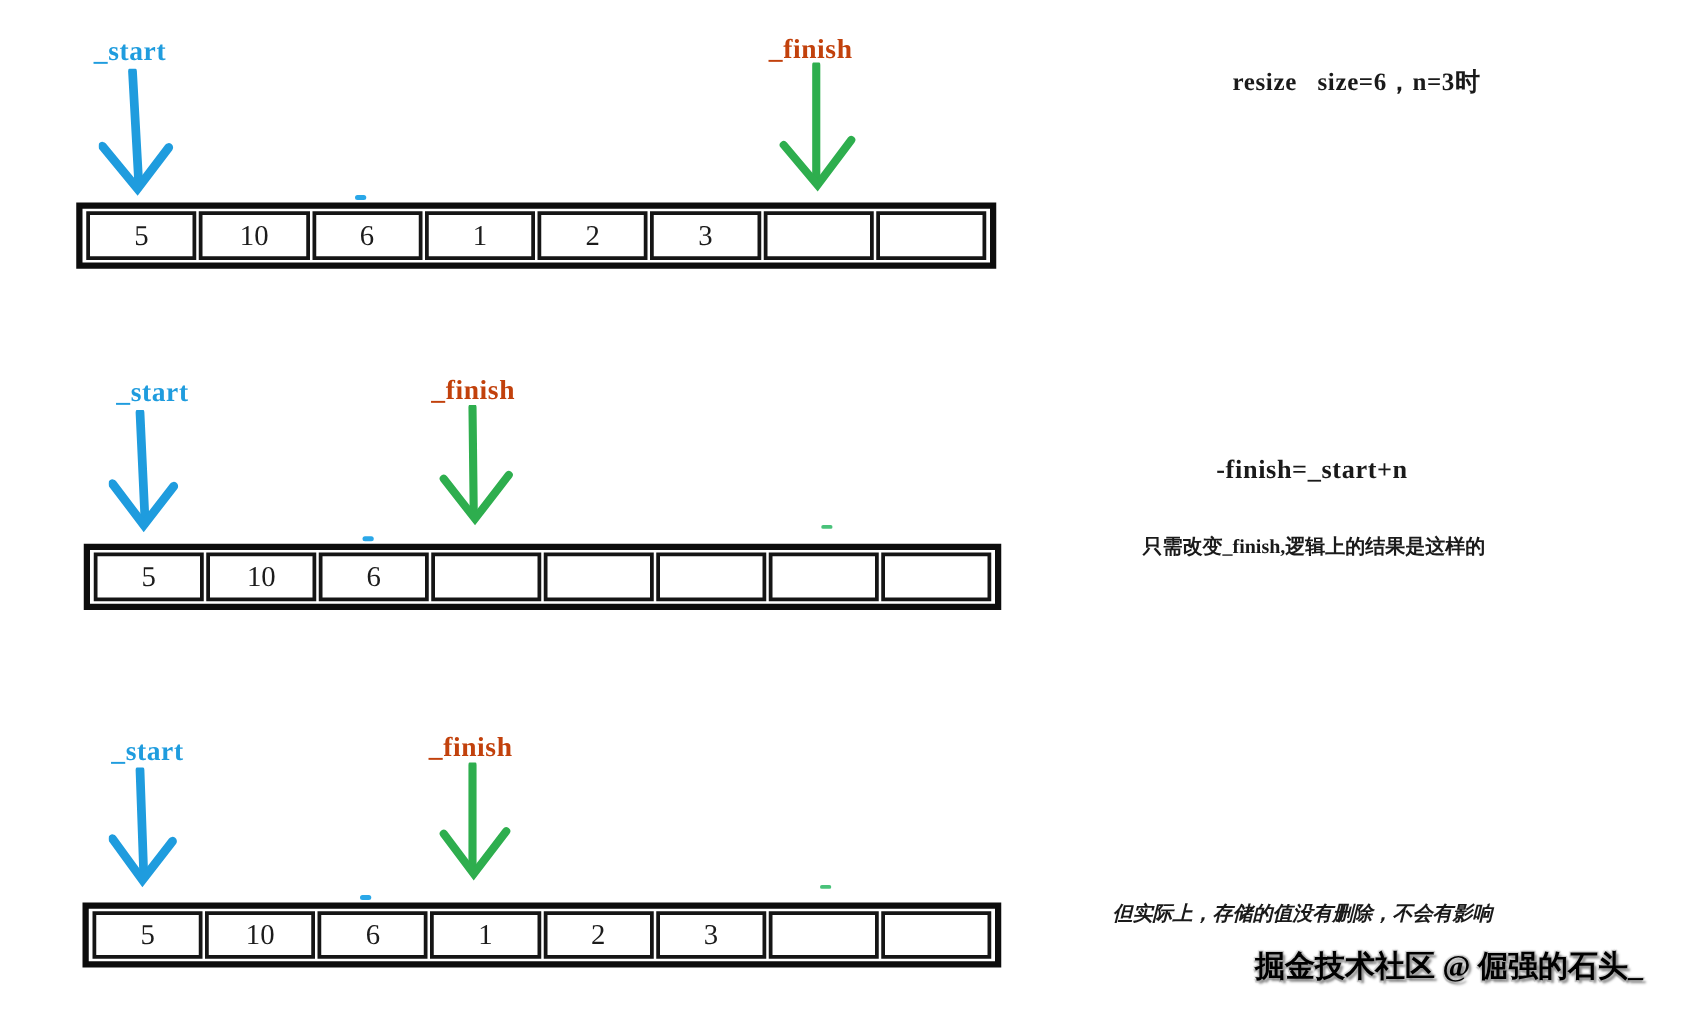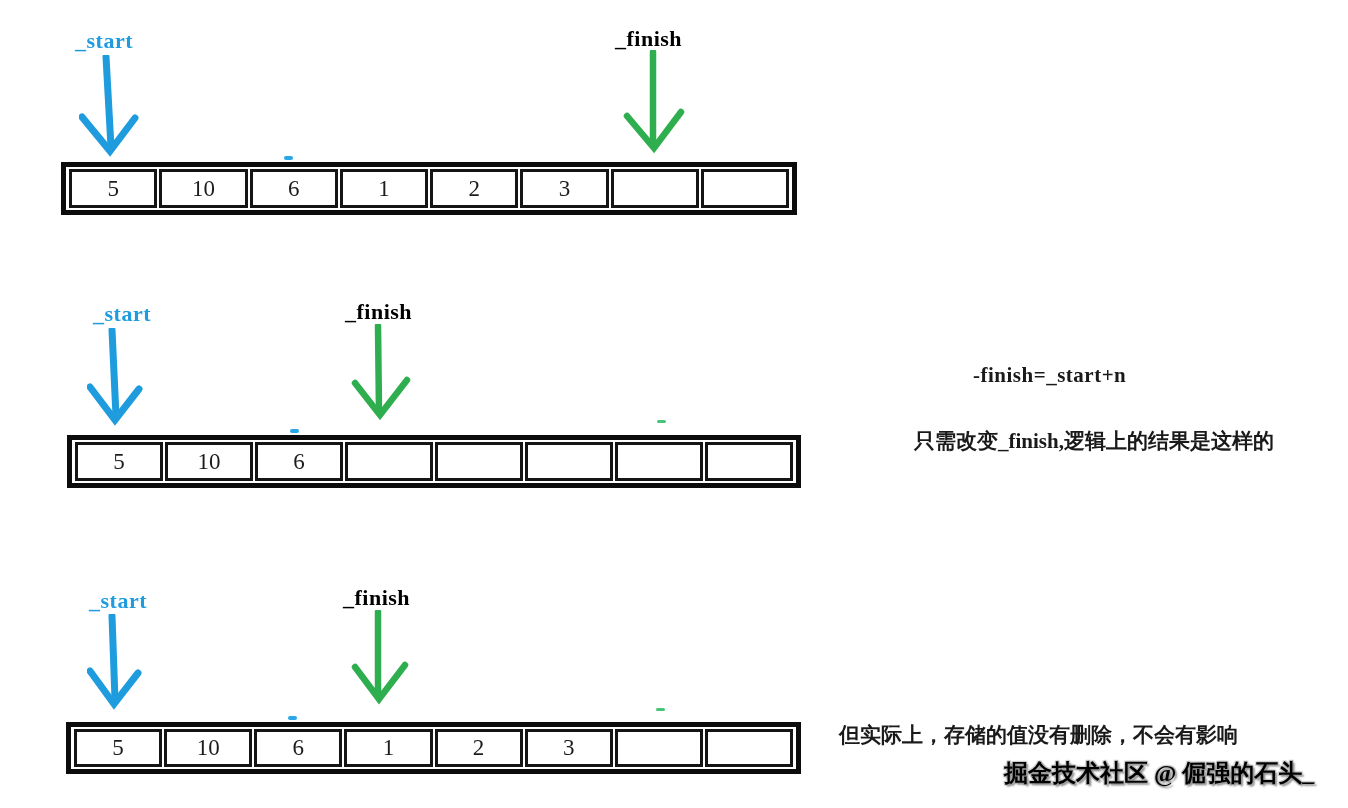--- a/index.html
+++ b/index.html
@@ -2,34 +2,34 @@
 <html><head>
 <meta charset="utf-8">
 <style>
   html,body{margin:0;padding:0;background:#ffffff;}
   .page{position:relative;width:1348px;height:808px;background:#ffffff;overflow:hidden;
         font-family:"Liberation Serif",serif;margin-left:11px;}
 
   
   .ptr-label{position:absolute;font-weight:700;font-size:22px;letter-spacing:.5px;white-space:pre;}
   .ptr-label.start{color:#1f9cde;}
-  .ptr-label.finish{color:#000000;}
+  .ptr-label.finish{color:#c2410c;}
 
   
   .array{position:absolute;display:flex;box-sizing:border-box;border:5px solid #0c0c0c;
          background:#ffffff;padding:2px;}
   .cell{flex:1 1 0;box-sizing:border-box;margin:0 1px;border:3px solid #151515;
         display:flex;align-items:center;justify-content:center;
         font-size:23px;color:#1c1c1c;background:#ffffff;}
 
   
   .note{position:absolute;color:#1a1a1a;font-weight:700;white-space:pre;}
   .note.resize{font-size:20px;letter-spacing:.5px;}
   .note.formula{font-size:21px;letter-spacing:.5px;}
-  .note.cjk{font-size:21px;text-align:right;}
+  .note.cjk{font-size:16px;text-align:right;}
 
   
   .tick{position:absolute;border-radius:2px;}
   .tick.blue{width:9px;height:4px;background:#2aa7e8;}
   .tick.green{width:9px;height:3px;background:#49c27a;}
 
   .arrow-svg{position:absolute;}
 
   
   .wm1{position:absolute;font-size:24px;font-weight:700;color:#000000;white-space:pre;
@@ -112,19 +112,20 @@
     <div class="cell">5</div>
     <div class="cell">10</div>
     <div class="cell">6</div>
     <div class="cell">1</div>
     <div class="cell">2</div>
     <div class="cell">3</div>
     <div class="cell"></div>
     <div class="cell"></div>
   </div>
 
+  <div class="note resize" style="left:975px;top:52px;">resize   size=6，n=3时</div>
   <div class="note formula" style="left:962px;top:363px;">-finish=_start+n</div>
   <div class="note cjk" style="left:903px;top:427px;">只需改变_finish,逻辑上的结果是这样的</div>
-  <div class="note cjk" style="left:828px;top:721px;">但实际上，存储的值没有删除，不会有影响</div>
+  <div class="note cjk" style="left:879px;top:721px;font-style:italic;">但实际上，存储的值没有删除，不会有影响</div>
 
   <div class="wm1" style="left:993px;top:757px;">掘金技术社区 @ 倔强的石头_</div>
 
 </div>
 
 </body></html>

